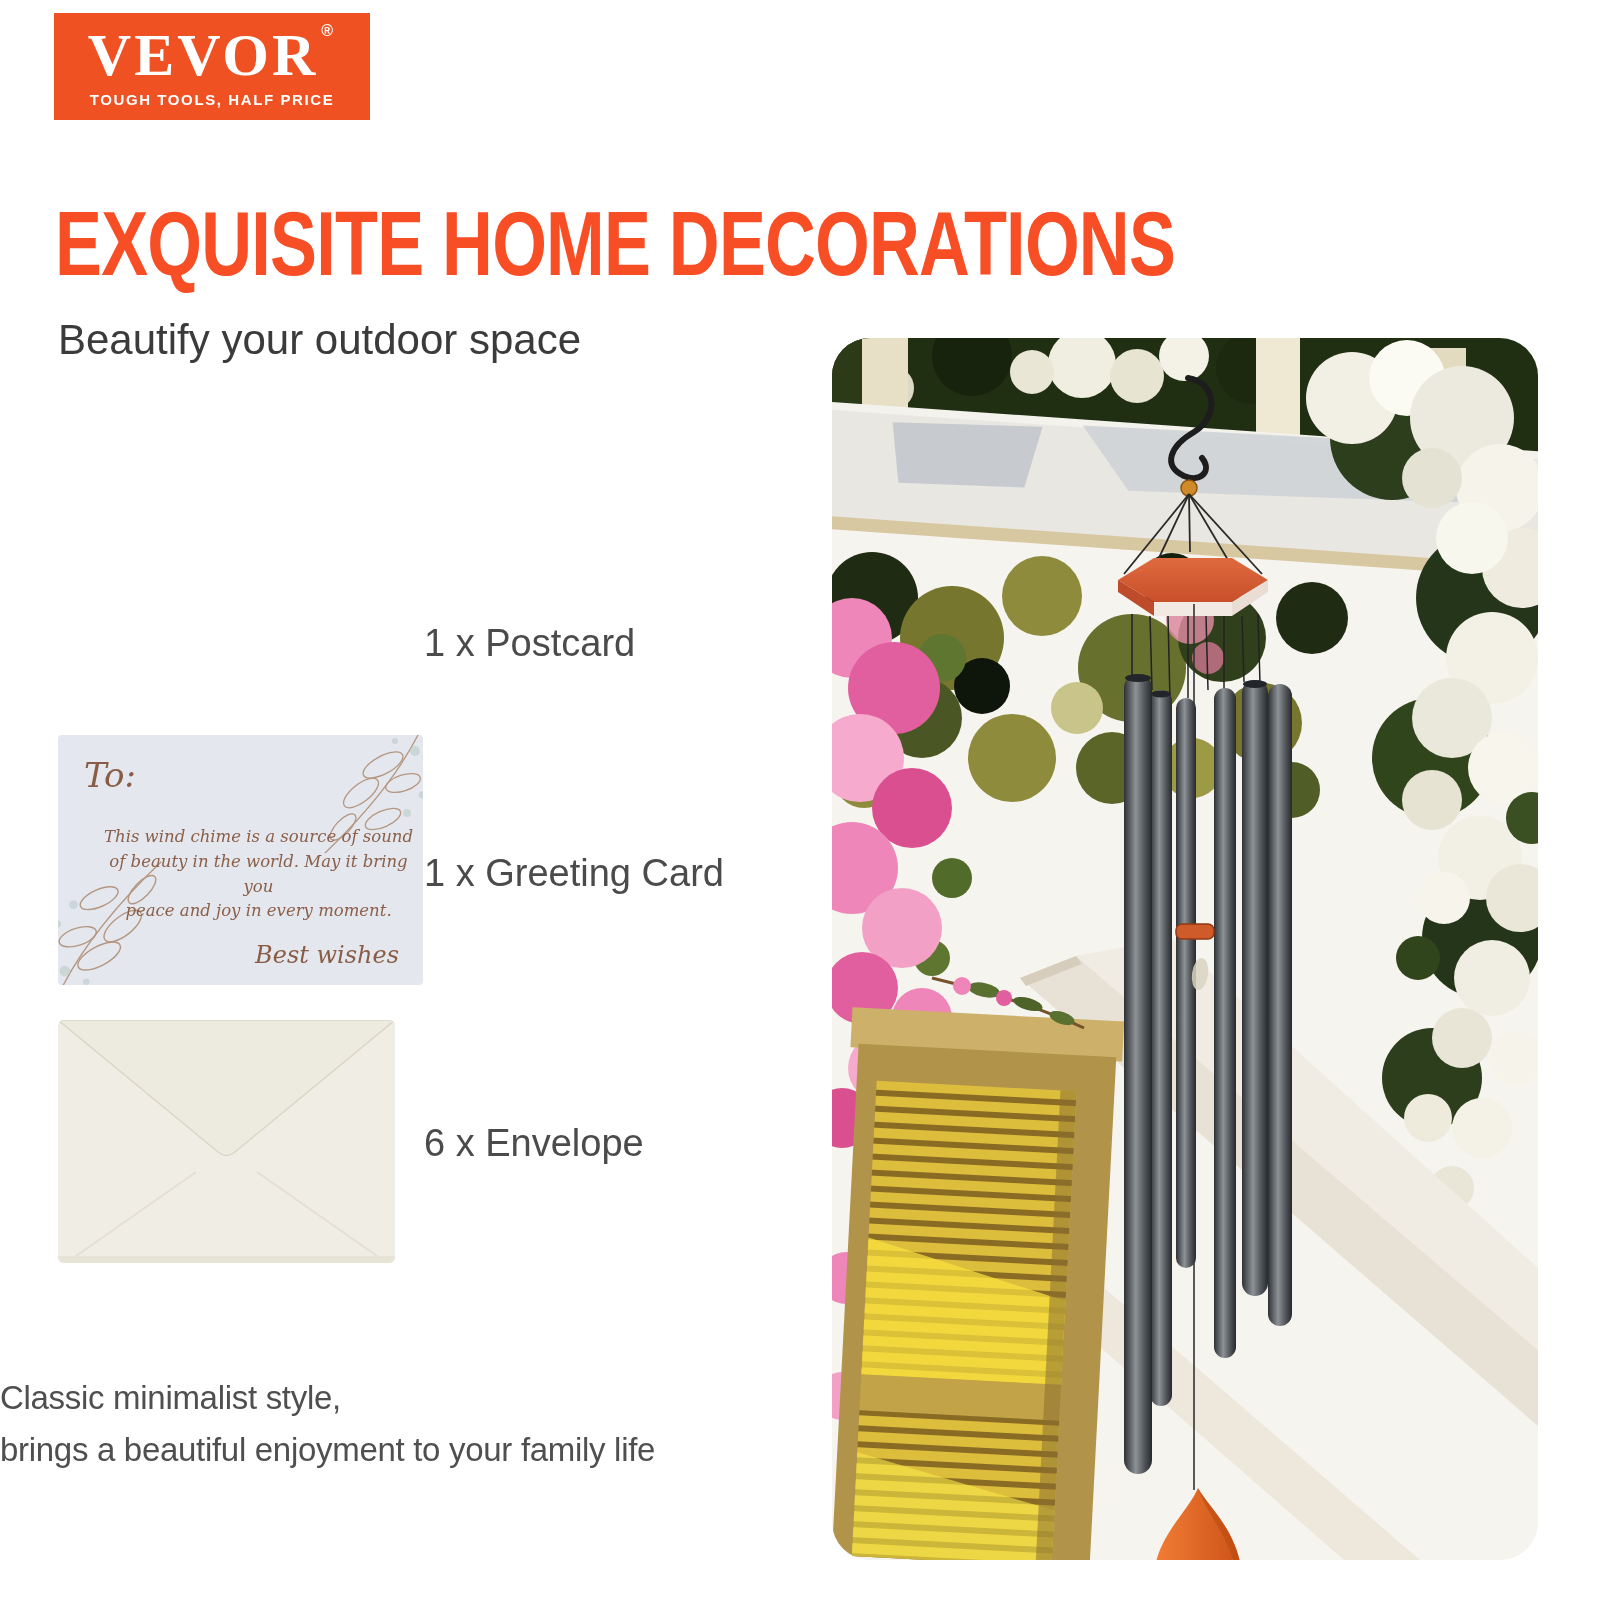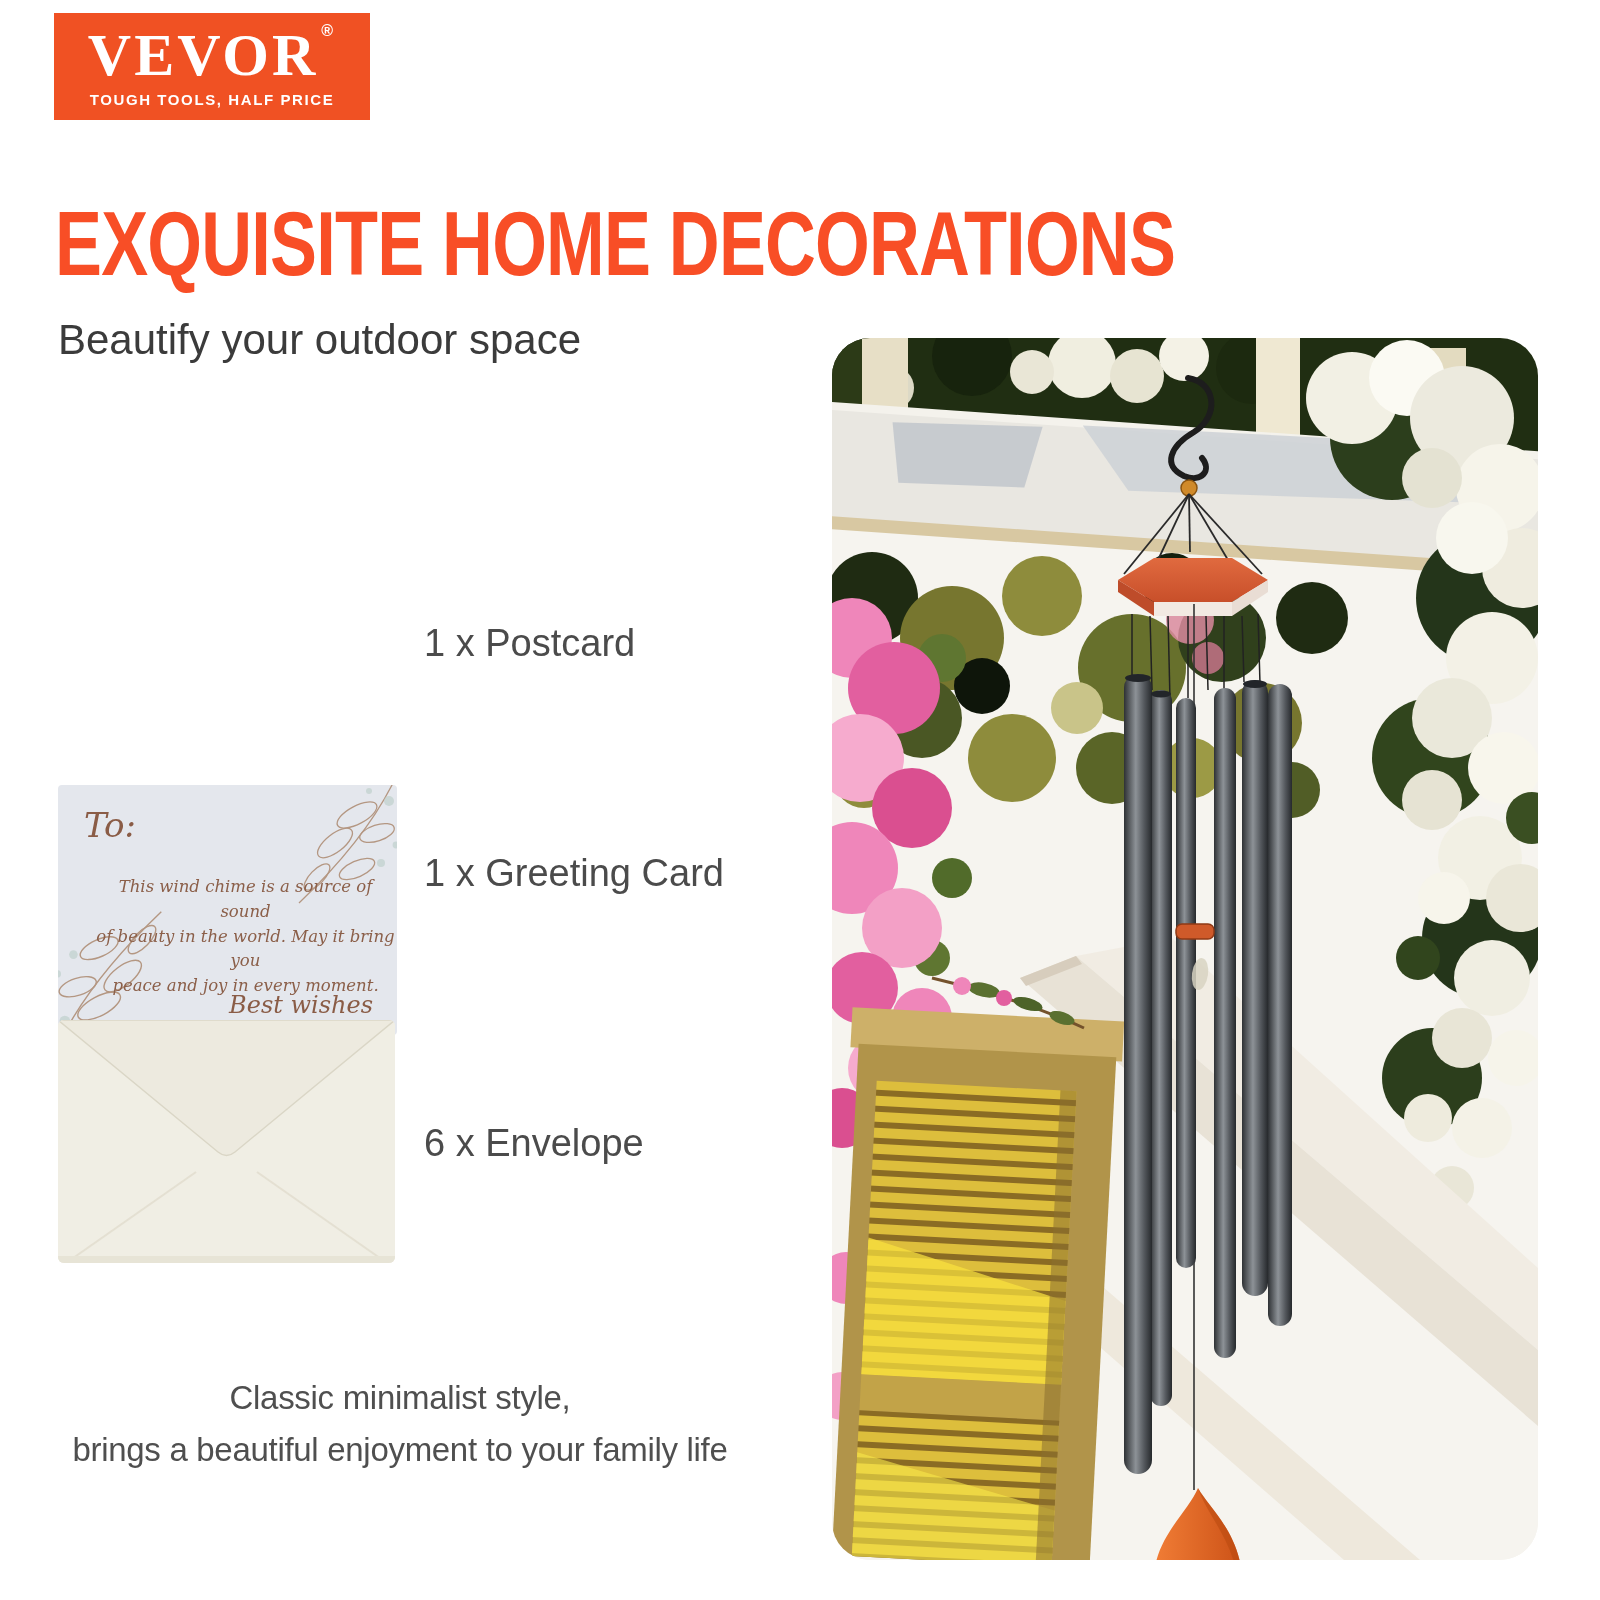--- a/index.html
+++ b/index.html
@@ -25,40 +25,40 @@
   .postcard{left:58px;top:497px;width:340px;height:215px;border-radius:8px;background:#E7E0CD;
             background-image:radial-gradient(#b4a98d 1px,transparent 1.2px),
                              radial-gradient(#c4b999 1px,transparent 1.2px);
             background-size:53px 47px,37px 31px;background-position:7px 11px,19px 3px;}
   .postcard-leaf{position:absolute;left:50%;top:16px;transform:translateX(-50%);}
   .postcard-script{position:absolute;left:0;right:0;top:108px;text-align:center;color:#4b3f34;
                    font-family:"DejaVu Serif",serif;font-style:italic;font-size:30px;line-height:1.12;}
   .postcard-foot{position:absolute;left:0;right:0;top:184px;text-align:center;color:#77705d;
                  font-size:9px;letter-spacing:1.2px;}
 
-  .greeting{left:58px;top:785px;width:339px;height:250px;border-radius:4px;background:#E4E7ED;}
+  .greeting{left:58px;top:735px;width:365px;height:250px;border-radius:4px;background:#E4E7ED;}
   .greeting-to{position:absolute;left:26px;top:20px;color:#8a5c46;font-family:"DejaVu Serif",serif;
                font-style:italic;font-size:34px;}
   .greeting-msg{position:absolute;left:0;right:0;top:90px;text-align:center;color:#8b5f49;
                 font-family:"DejaVu Serif",serif;font-style:italic;font-size:16.5px;line-height:1.5;margin-left:36px;}
   .greeting-signoff{position:absolute;right:24px;bottom:16px;color:#8a5c46;
                     font-family:"DejaVu Serif",serif;font-style:italic;font-size:24px;}
   .leafart{position:absolute;opacity:.75;}
   .leafart.tr{right:-4px;top:-4px;}
   .leafart.bl{left:-6px;bottom:-8px;transform:rotate(180deg);}
 
   .envelope{left:58px;top:1020px;width:337px;height:243px;border-radius:6px;background:#F0EEE4;}
 
   .item-label{position:absolute;left:424px;color:#4B4B4B;font-size:38px;white-space:nowrap;}
   .label-1{top:582px;margin-top:40px;}
   .label-2{top:852px;}
   .label-3{top:1122px;}
 
   
-  .caption{position:absolute;left:0;top:1372px;width:800px;text-align:center;color:#4f4f4f;
+  .caption{position:absolute;left:0;top:1372px;width:800px;text-align:left;color:#4f4f4f;
            font-size:33px;line-height:1.58;letter-spacing:-0.3px;}
 
   
   .photo{position:absolute;left:832px;top:338px;width:706px;height:1222px;border-radius:38px;
          overflow:hidden;background:#f6f4ef;}
   .photo svg{display:block;}
 </style>
 </head>
 <body>
 

